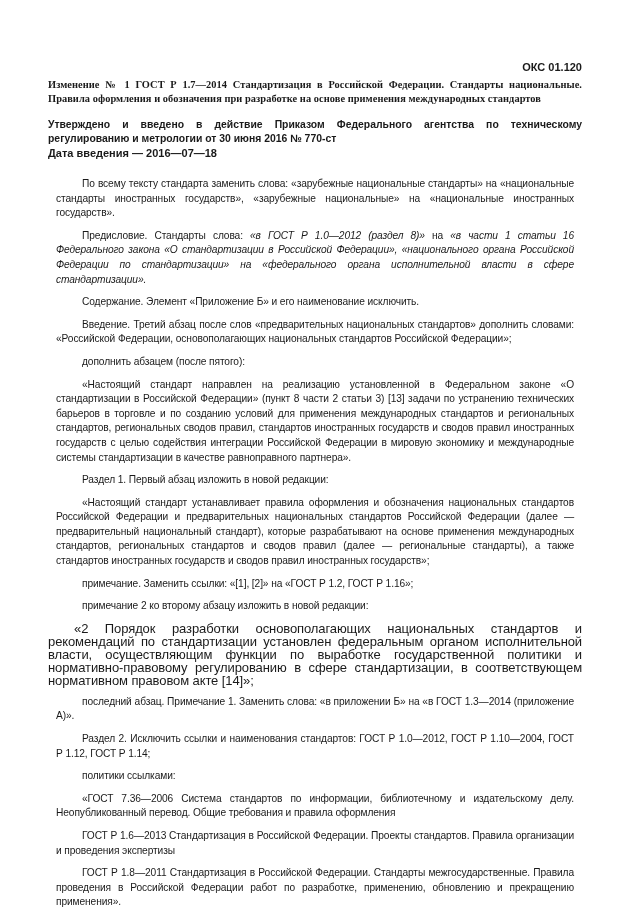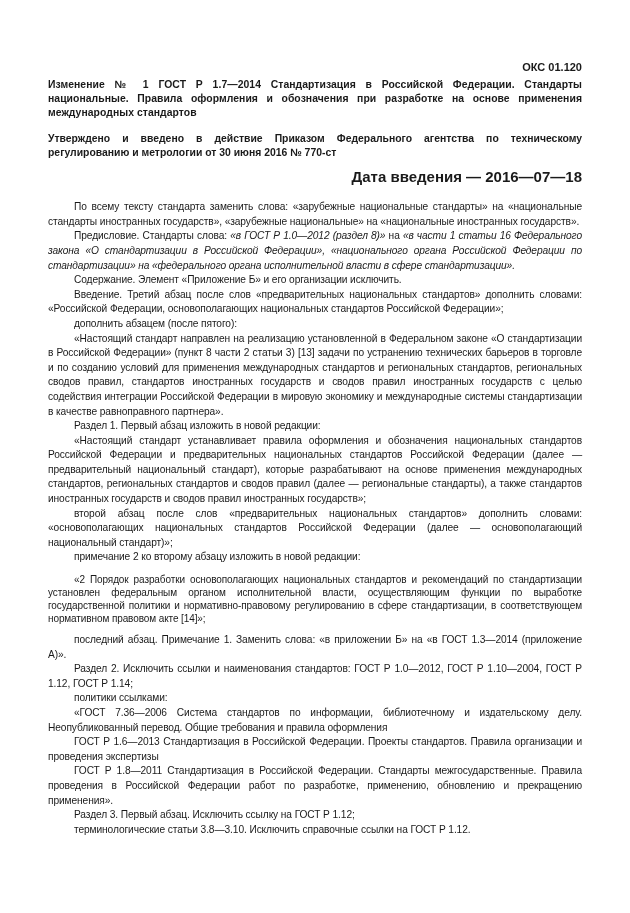--- a/index.html
+++ b/index.html
@@ -3,47 +3,47 @@
 <meta charset="utf-8">
 <style>
   html, body { margin: 0; padding: 0; background: #ffffff; }
   body { width: 630px; height: 913px; overflow: hidden; position: relative; }
   .page {
     position: absolute; left: 48px; top: 60px; width: 534px;
     font-family: "Liberation Sans", sans-serif; color: #1a1a1a;
     font-size: 10.2px; line-height: 14.6px;
   }
   .oks { text-align: right; font-weight: bold; font-size: 11px; margin-bottom: 3px; }
-  .title { font-weight: bold; font-size: 10.4px; line-height: 14.2px; text-align: justify; letter-spacing: 0.05px; }
+  .title { font-weight: bold; font-size: 10.4px; line-height: 14.2px; text-align: justify; letter-spacing: 0.05px; font-family: Liberation Serif, serif; }
   .approved { font-weight: bold; font-size: 10.4px; line-height: 14.2px; margin-top: 12px; text-align: justify; }
-  .date { text-align: right; font-weight: bold; font-size: 15px; margin-top: 9px; margin-bottom: 16px; }
-  p { margin: 0; text-indent: 26px; text-align: justify; letter-spacing: -0.1px; }
+  .date { text-align: left; font-weight: bold; font-size: 11px; margin-top: 0; margin-bottom: 16px; }
+  p { margin: 8px; text-indent: 26px; text-align: justify; letter-spacing: -0.1px; }
   .note {
-    font-size: 10px; line-height: 13px; margin: 8px 0 8px 0; text-align: justify;
+    font-size: 13px; line-height: 13px; margin: 8px 0 8px 0; text-align: justify;
   }
   em { font-style: italic; }
 </style>
 </head>
 <body>
 
 <div class="page">
   <div class="oks">ОКС 01.120</div>
   <div class="title">Изменение № 1 ГОСТ Р 1.7—2014 Стандартизация в Российской Федерации. Стандарты национальные. Правила оформления и обозначения при разработке на основе применения международных стандартов</div>
   <div class="approved">Утверждено и введено в действие Приказом Федерального агентства по техническому регулированию и метрологии от 30 июня 2016  № 770-ст</div>
   <div class="date">Дата введения — 2016—07—18</div>
 
   <p>По всему тексту стандарта заменить слова: «зарубежные национальные стандарты» на «национальные стандарты иностранных государств», «зарубежные национальные» на «национальные иностранных государств».</p>
   <p><span>Предисловие. Стандарты слова: </span><em>«в ГОСТ Р 1.0—2012 (раздел 8)»</em><span> на </span><em>«в части 1 статьи 16 Федерального закона «О стандартизации в Российской Федерации», «национального органа Российской Федерации по стандартизации» на «федерального органа исполнительной власти в сфере стандартизации».</em></p>
-  <p>Содержание. Элемент «Приложение Б» и его организации исключить.</p>
+  <p>Содержание. Элемент «Приложение Б» и его наименование исключить.</p>
   <p>Введение. Третий абзац после слов «предварительных национальных стандартов» дополнить словами: «Российской Федерации, основополагающих национальных стандартов Российской Федерации»;</p>
   <p>дополнить абзацем (после пятого):</p>
   <p>«Настоящий стандарт направлен на реализацию установленной в Федеральном законе «О стандартизации в Российской Федерации» (пункт 8 части 2 статьи 3) [13] задачи по устранению технических барьеров в торговле и по созданию условий для применения международных стандартов и региональных стандартов, региональных сводов правил, стандартов иностранных государств и сводов правил иностранных государств с целью содействия интеграции Российской Федерации в мировую экономику и международные системы стандартизации в качестве равноправного партнера».</p>
   <p>Раздел 1. Первый абзац изложить в новой редакции:</p>
   <p>«Настоящий стандарт устанавливает правила оформления и обозначения национальных стандартов Российской Федерации и предварительных национальных стандартов Российской Федерации (далее — предварительный национальный стандарт), которые разрабатывают на основе применения международных стандартов, региональных стандартов и сводов правил (далее — региональные стандарты), а также стандартов иностранных государств и сводов правил иностранных государств»;</p>
-  <p>второй абзац после слов «предварительных национальных стандартов» дополнить словами: «основополагающих национальных стандартов Российской Федерации (далее — основополагающий национальный стандарт)»;</p>
+  <p>примечание. Заменить ссылки: «[1], [2]» на «ГОСТ Р 1.2, ГОСТ Р 1.16»;</p>
   <p>примечание 2 ко второму абзацу изложить в новой редакции:</p>
   <p class="note">«2 Порядок разработки основополагающих национальных стандартов и рекомендаций по стандартизации установлен федеральным органом исполнительной власти, осуществляющим функции по выработке государственной политики и нормативно-правовому регулированию в сфере стандартизации, в соответствующем нормативном правовом акте [14]»;</p>
   <p>последний абзац. Примечание 1. Заменить слова: «в приложении Б» на «в ГОСТ 1.3—2014 (приложение А)».</p>
   <p>Раздел 2. Исключить ссылки и наименования стандартов: ГОСТ Р 1.0—2012, ГОСТ Р 1.10—2004, ГОСТ Р 1.12, ГОСТ Р 1.14;</p>
   <p>политики ссылками:</p>
   <p>«ГОСТ 7.36—2006 Система стандартов по информации, библиотечному и издательскому делу. Неопубликованный перевод. Общие требования и правила оформления</p>
   <p>ГОСТ Р 1.6—2013 Стандартизация в Российской Федерации. Проекты стандартов. Правила организации и проведения экспертизы</p>
   <p>ГОСТ Р 1.8—2011 Стандартизация в Российской Федерации. Стандарты межгосударственные. Правила проведения в Российской Федерации работ по разработке, применению, обновлению и прекращению применения».</p>
   <p>Раздел 3. Первый абзац. Исключить ссылку на ГОСТ Р 1.12;</p>
   <p>терминологические статьи 3.8—3.10. Исключить справочные ссылки на ГОСТ Р 1.12.</p>

